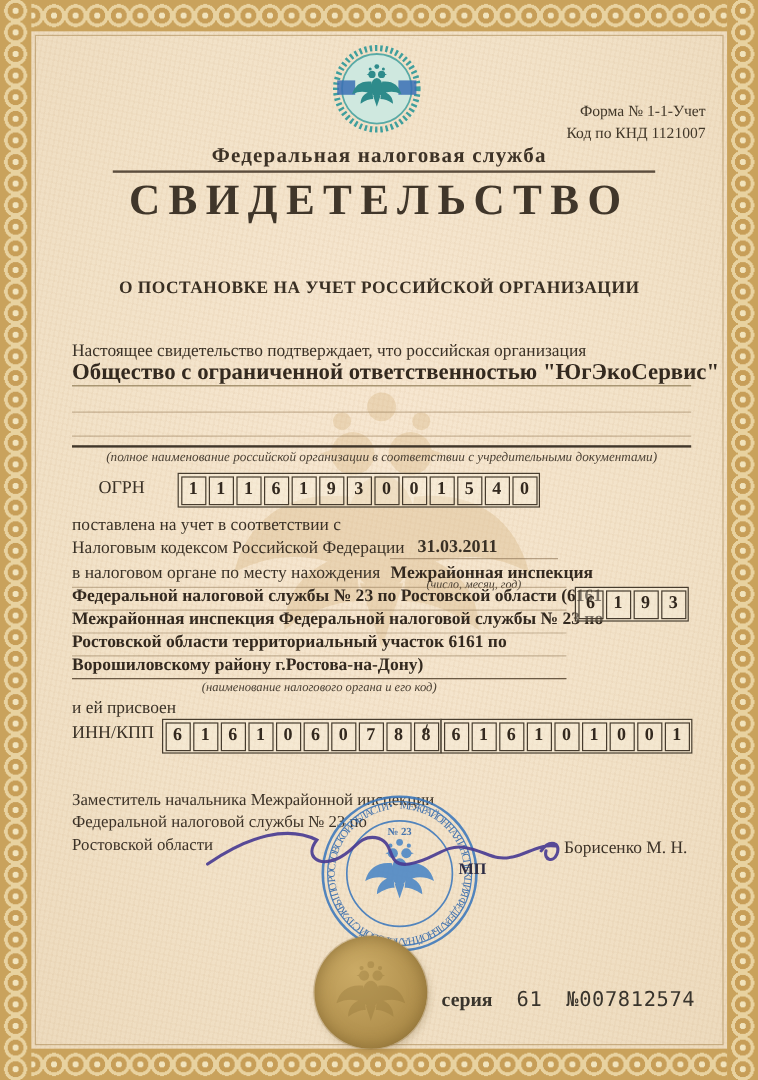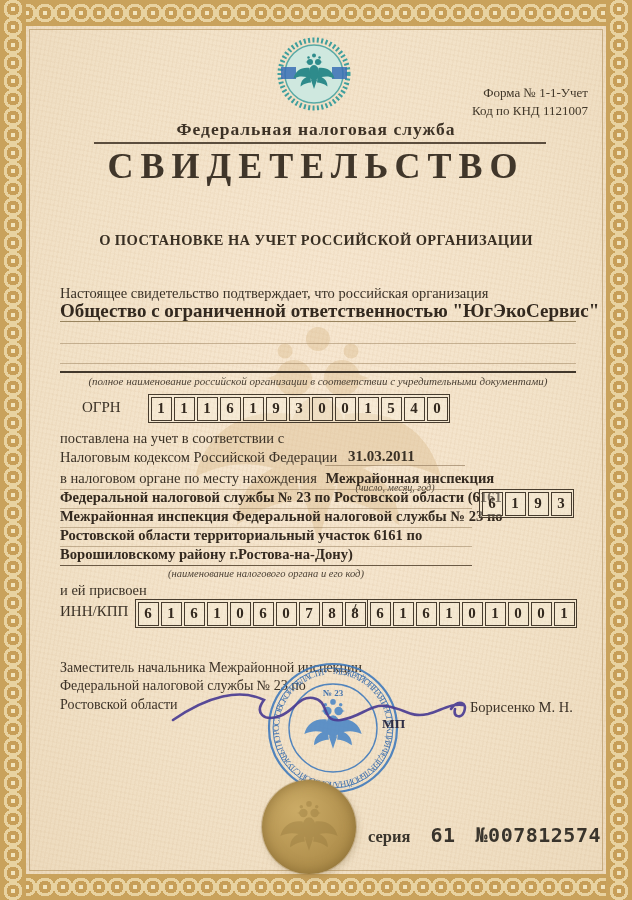--- a/index.html
+++ b/index.html
@@ -67,21 +67,21 @@
   .watermark{left:168px;top:278px;z-index:1;opacity:.38;}
   .fns-emblem{left:277px;top:37px;z-index:3;}
   .stamp{left:263px;top:658px;z-index:5;opacity:.88;}
   .signature{left:168px;top:676px;z-index:6;}
   .gold-seal{left:262px;top:780px;width:94px;height:94px;border-radius:50%;z-index:7;
     background:radial-gradient(circle at 38% 32%, #cbab66, #b3924f 60%, #a0803f 100%);
     box-shadow:inset 0 0 14px rgba(110,84,35,.55), 0 0 0 1px rgba(150,120,70,.35), 2px 3px 6px rgba(120,95,50,.25);
     display:flex;align-items:center;justify-content:center;}
   .series-line{left:368px;top:823px;display:flex;align-items:flex-end;gap:20px;z-index:6;}
   .series-word{font-size:16.5px;font-weight:bold;color:#39342c;}
-  .series-num{font-family:"DejaVu Sans Mono","Liberation Mono",monospace;font-size:20px;font-weight:bold;color:#39342c;letter-spacing:.5px;}
+  .series-num{font-family:"DejaVu Sans Mono","Liberation Mono",monospace;font-size:17px;font-weight:normal;color:#39342c;letter-spacing:.5px;}
 </style>
 </head>
 <body>
 
 <svg width="0" height="0" style="position:absolute">
   <defs>
     <g id="eagle">
       <ellipse cx="50" cy="52" rx="10" ry="16"></ellipse>
       <circle cx="42" cy="30" r="6"></circle>
         <circle cx="58" cy="30" r="6"></circle>

